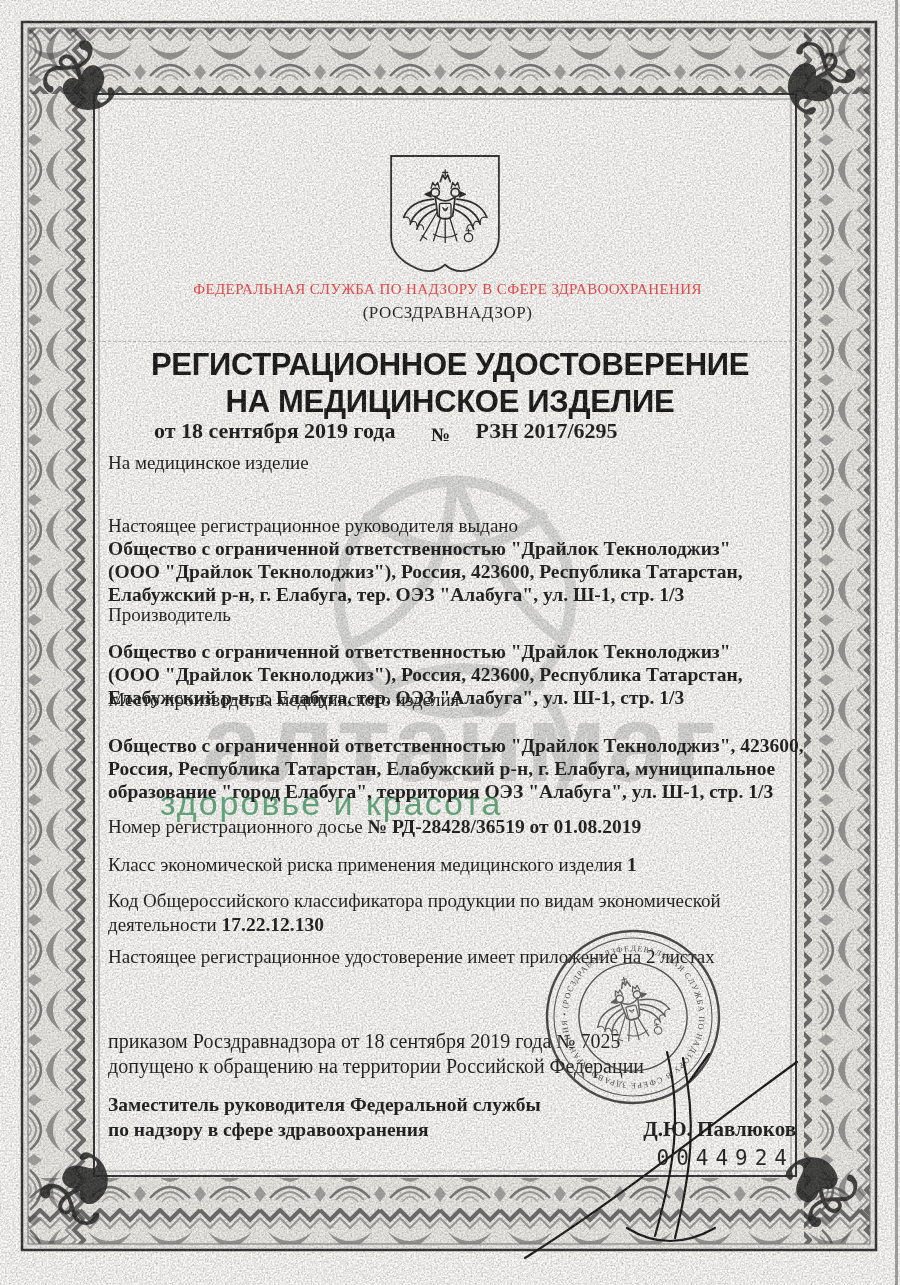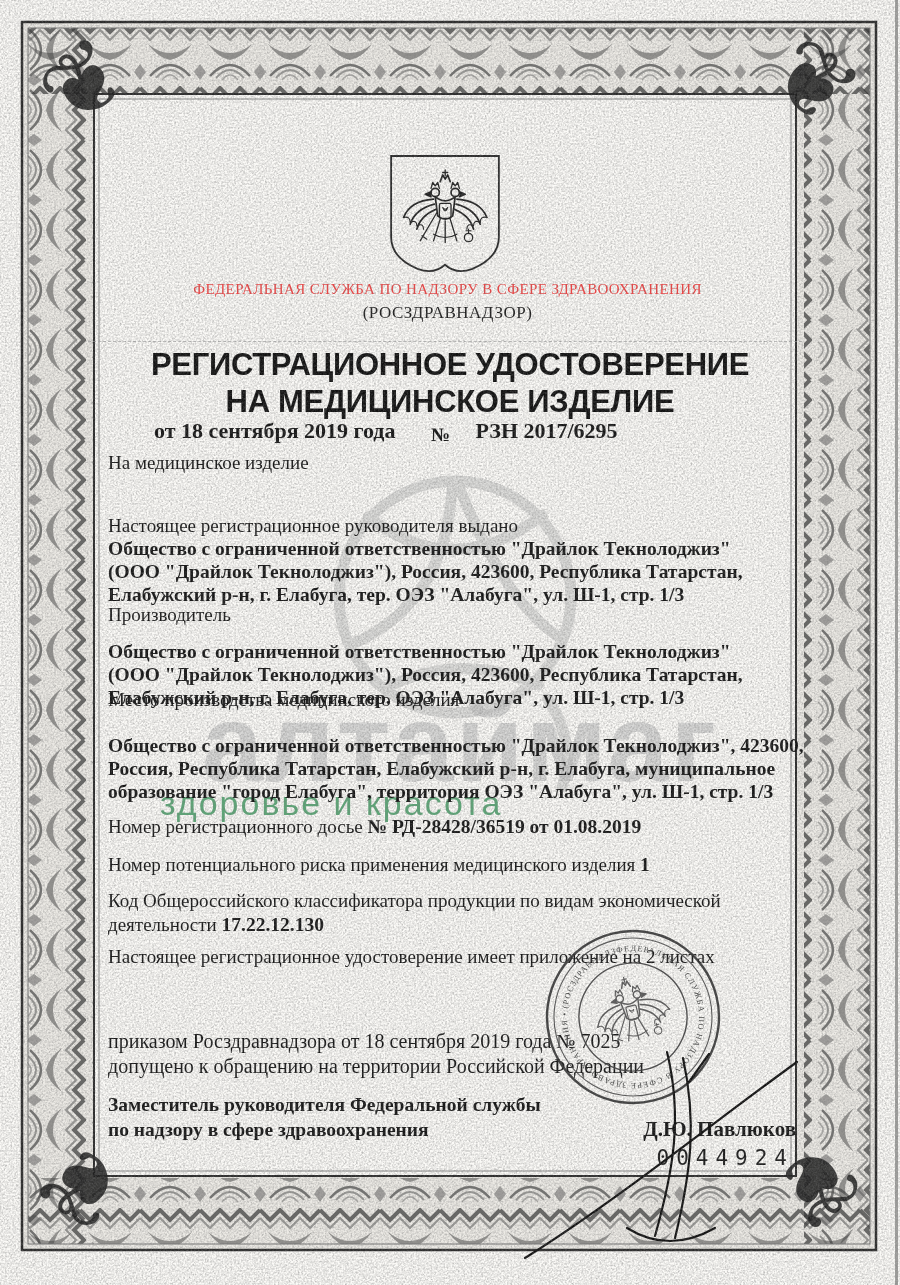--- a/index.html
+++ b/index.html
@@ -147,21 +147,21 @@
     <div class="ln b" style="top:735px">Общество с ограниченной ответственностью "Драйлок Текнолоджиз", 423600,</div>
     <div class="ln b" style="top:758px">Россия, Республика Татарстан, Елабужский р-н, г. Елабуга, муниципальное</div>
     <div class="ln b" style="top:781px">образование "город Елабуга", территория ОЭЗ "Алабуга", ул. Ш-1, стр. 1/3</div>
 
     <div class="ln" style="top:816px">
       <span>Номер регистрационного досье</span>
       <span class="b">№ РД-28428/36519 от 01.08.2019</span>
     </div>
 
     <div class="ln" style="top:854px">
-      <span>Номер потенциального риска применения медицинского изделия</span>
+      <span>Класс экономической риска применения медицинского изделия</span>
       <span class="b">1</span>
     </div>
 
     <div class="ln" style="top:890px">Код Общероссийского классификатора продукции по видам экономической</div>
     <div class="ln" style="top:914px">
       <span>деятельности</span>
       <span class="b">17.22.12.130</span>
     </div>
 
     <div class="ln" style="top:946px">Настоящее регистрационное удостоверение имеет приложение на 2 листах</div>

